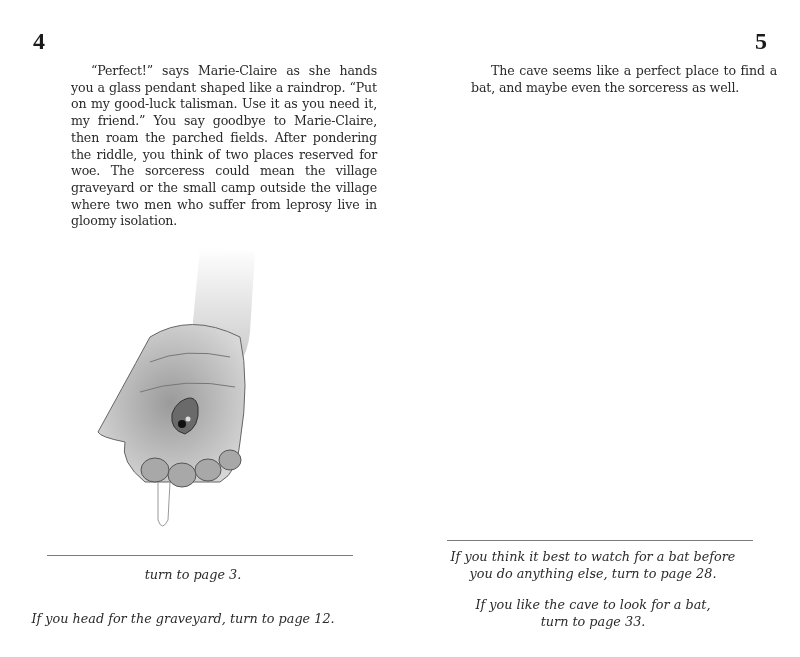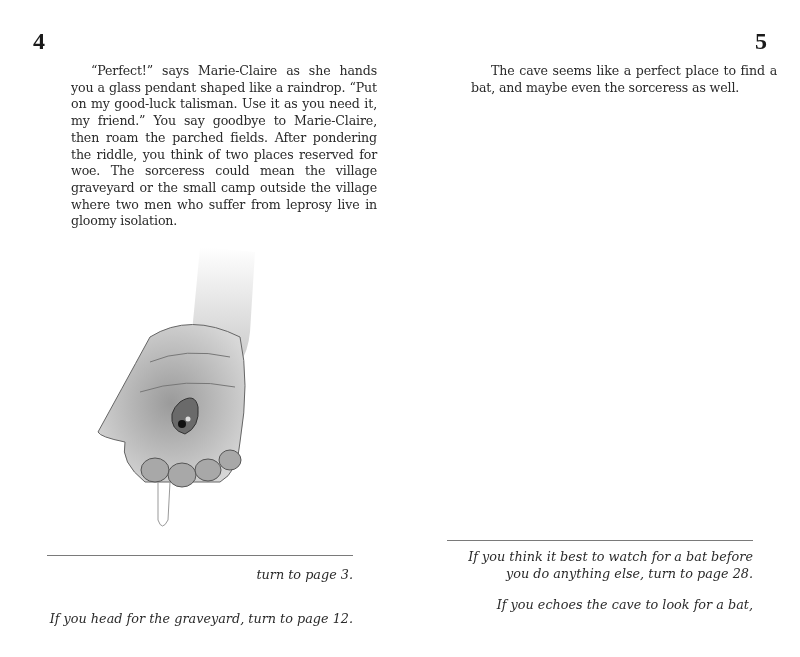--- a/index.html
+++ b/index.html
@@ -20,21 +20,21 @@
   .illustration{position:absolute;left:90px;top:242px;width:200px;height:300px;}
   .divider{position:absolute;height:1px;background:#7a7a7a;}
   .page-left .divider{left:47px;width:306px;top:555px;}
   .page-right .divider{left:47px;width:306px;top:540px;}
   .choice{position:absolute;font-style:italic;font-size:12.8px;line-height:17px;
        text-align:right;font-family:"DejaVu Serif",serif;}
   .page-left .choice-1{right:47px;top:566px;width:320px;}
   .page-left .choice-2{right:47px;top:610px;width:340px;}
   .page-right .choice-1{right:47px;top:548px;width:320px;}
   .page-right .choice-2{right:47px;top:596px;width:320px;}
-  .choice span{display:block;}
+  .choice span{display:block;text-align:center;}
 </style>
 </head>
 <body>
 
 <div class="page page-left">
   <div class="page-num">4</div>
   <div class="body-text">
     <p>“Perfect!” says Marie-Claire as she hands you a glass pendant shaped like a raindrop. “Put on my good-luck talisman. Use it as you need it, my friend.” You say goodbye to Marie-Claire, then roam the parched fields. After pondering the riddle, you think of two places reserved for woe. The sorceress could mean the village graveyard or the small camp outside the village where two men who suffer from leprosy live in gloomy isolation.</p>
   </div>
   <svg class="illustration" viewBox="0 0 200 300">
@@ -74,15 +74,16 @@
   <div class="page-num">5</div>
   <div class="body-text">
     <p>The cave seems like a perfect place to find a bat, and maybe even the sorceress as well.</p>
   </div>
   <div class="divider"></div>
   <div class="choice choice-1">
     <span>If you think it best to watch for a bat before</span>
     <span>you do anything else, turn to page 28.</span>
   </div>
   <div class="choice choice-2">
-    <span>If you echoes the cave to look for a bat,</span>
+    <span>If you like the cave to look for a bat,</span>
+    <span>turn to page 33.</span>
   </div>
 </div>
 
 </body></html>

